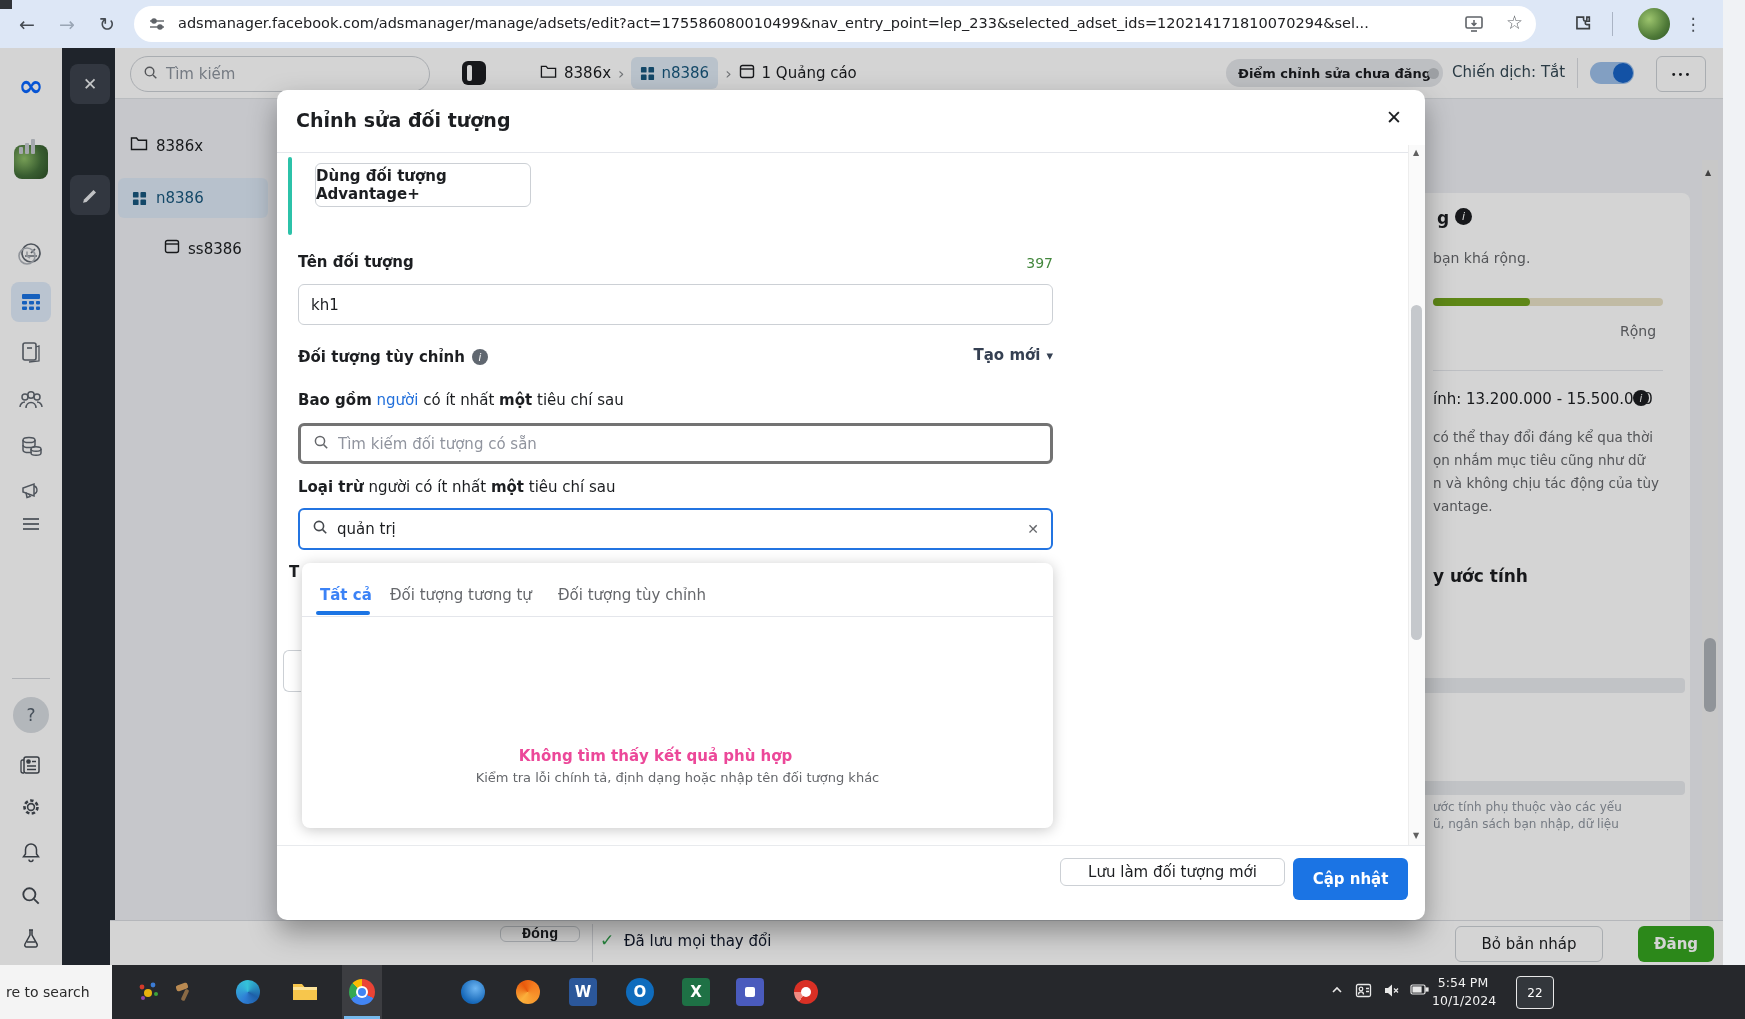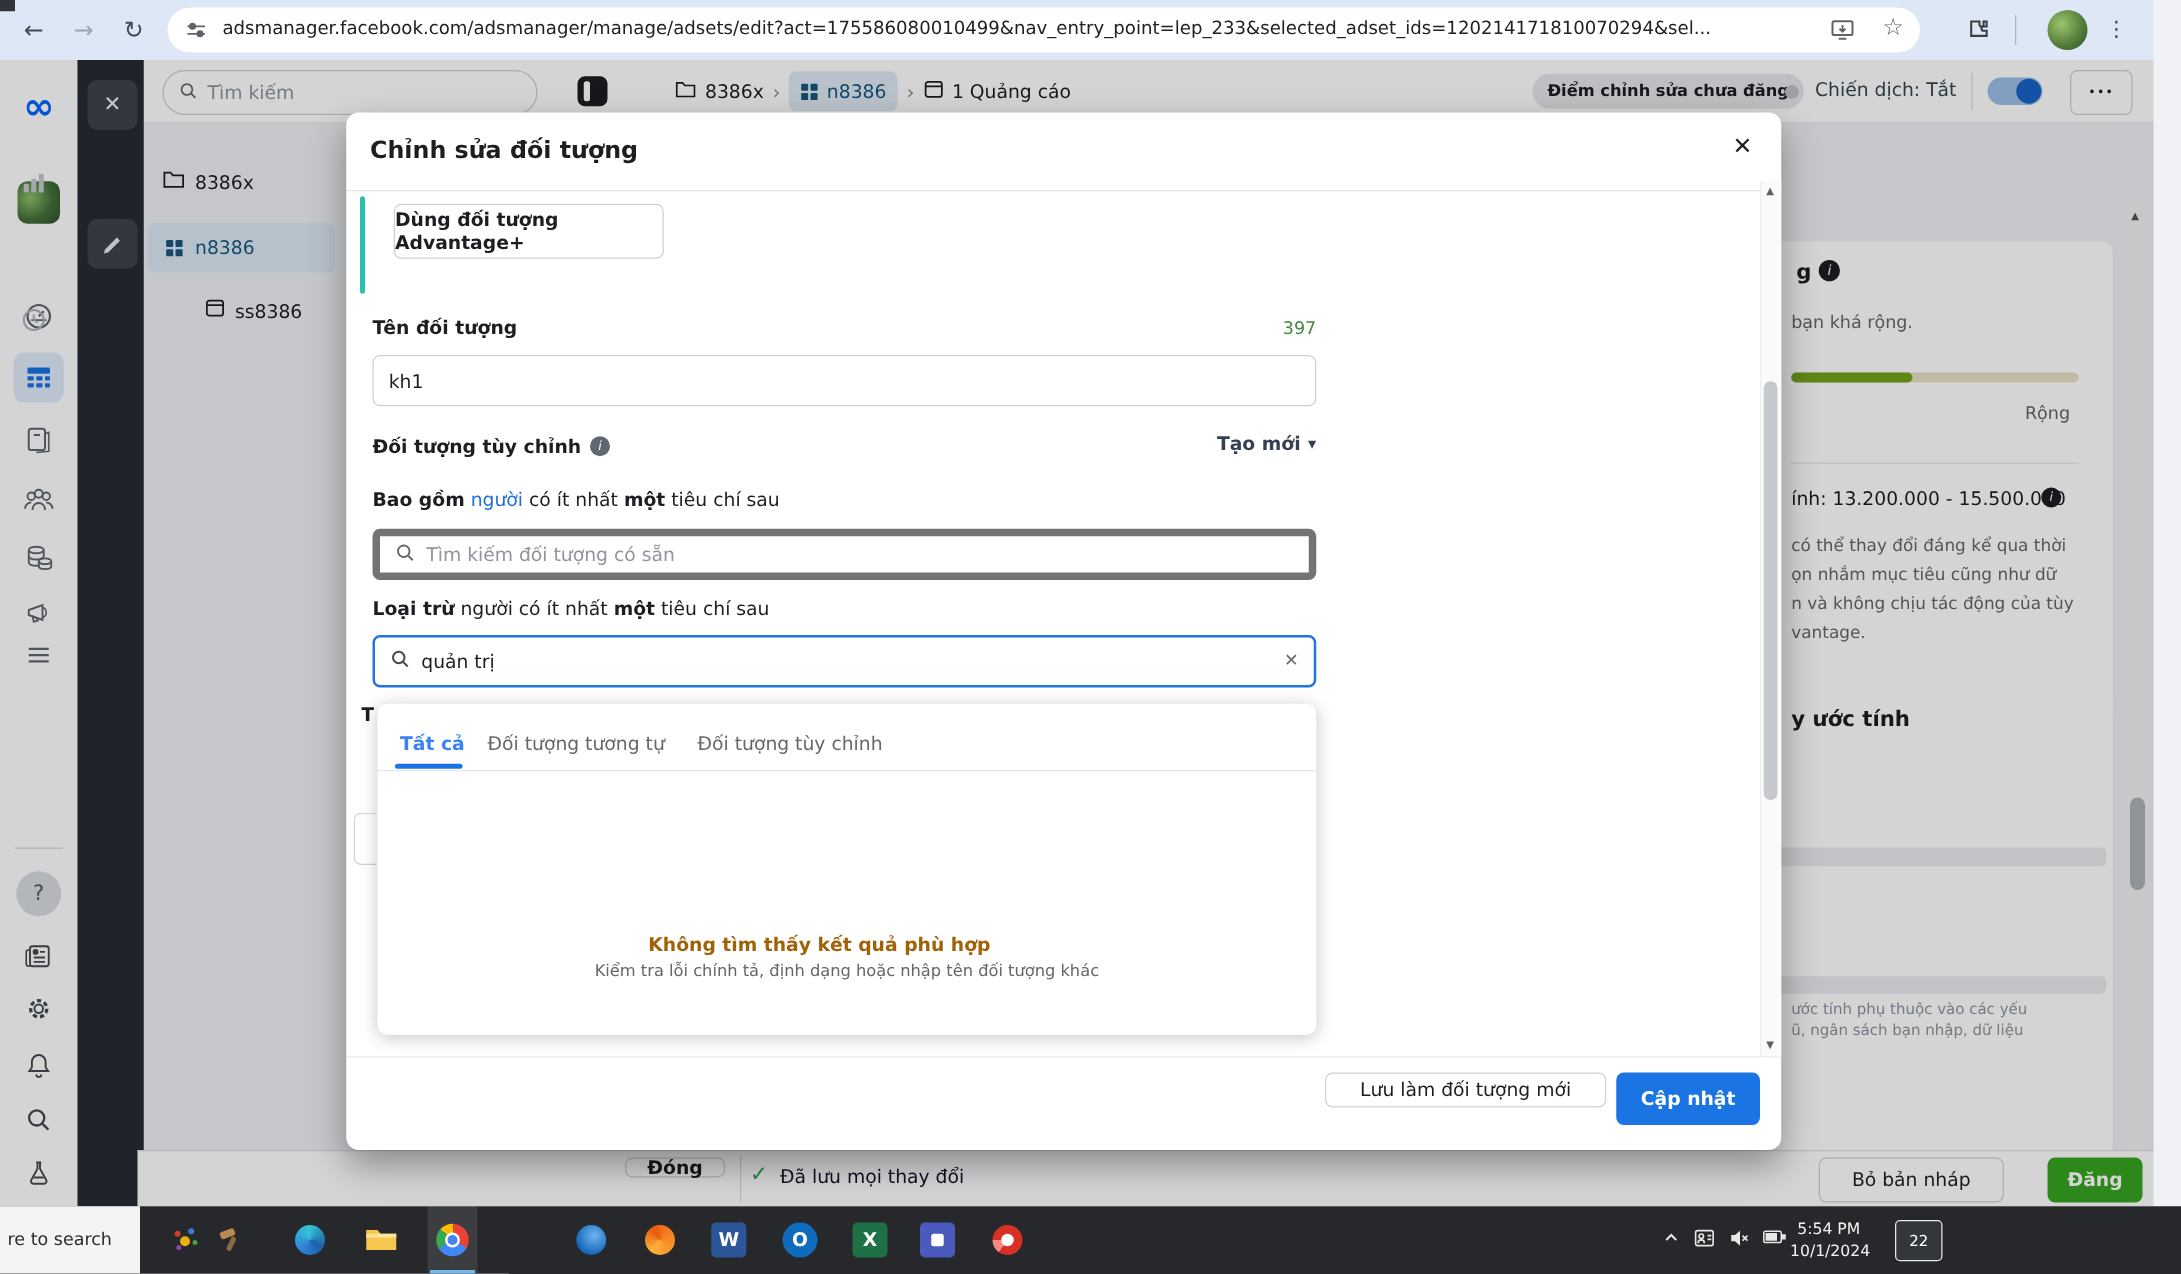--- a/index.html
+++ b/index.html
@@ -23,21 +23,21 @@
   .ricon{position:absolute;left:11px;width:40px;height:40px;display:flex;align-items:center;justify-content:center;color:#606770;}
   .bicon{position:absolute;left:7px;width:40px;height:40px;display:flex;align-items:center;justify-content:center;color:#d4d7db;}
   .card{background:#fff;border-radius:8px;}
   .graytxt{color:#65676b;}
   .btn{display:flex;align-items:center;justify-content:center;border-radius:6px;font-size:15px;box-sizing:border-box;}
   .btn.outline{border:1px solid #ccd0d5;background:#fff;color:#1c1e21;}
   
   .modal{left:277px;top:90px;width:1148px;height:830px;background:#fff;border-radius:10px;box-shadow:0 12px 28px rgba(0,0,0,.35);z-index:100;}
   .modal input{font-family:inherit;}
   .field{position:absolute;box-sizing:border-box;border:1px solid #ccd0d5;border-radius:6px;background:#fff;font-size:15px;color:#1c1e21;}
-  .searchwrap{position:absolute;box-sizing:border-box;border:6px solid #737373;border-radius:6px;background:#fff;display:flex;align-items:center;padding:0 12px;gap:9px;}
+  .searchwrap{position:absolute;box-sizing:border-box;border:3px solid #737373;border-radius:6px;background:#fff;display:flex;align-items:center;padding:0 12px;gap:9px;}
   .searchwrap input{border:none;outline:none;flex:1;font-size:15px;color:#1c1e21;background:transparent;padding:0;}
   .searchwrap input::placeholder{color:#90949e;}
   .boldline{font-size:15px;color:#1c1e21;}
   .tab{font-size:15px;color:#65676b;}
   .tab.active{color:#3b82f6;font-weight:bold;}
   .skl{background:#e9ebee;border-radius:4px;}
   
   .taskbar{left:0;top:965px;width:1745px;height:54px;background:#26282c;z-index:300;}
   .tk{position:absolute;top:13px;width:28px;height:28px;border-radius:4px;display:flex;align-items:center;justify-content:center;}
   .tray{color:#e8e8e8;font-size:13px;}
@@ -307,21 +307,21 @@
     <div class="abs skl" style="left:1405px;top:733px;width:280px;height:14px;"></div>
     <div class="abs" style="left:1433px;top:752px;font-size:12px;color:#8d949e;">ước tính phụ thuộc vào các yếu</div>
     <div class="abs" style="left:1433px;top:769px;font-size:12px;color:#8d949e;">ũ, ngân sách bạn nhập, dữ liệu</div>
 
     <div class="abs" style="left:1702px;top:112px;width:16px;height:805px;background:#f1f1f1;">
       <div class="abs" style="left:3px;top:8px;font-size:8px;color:#505050;">▲</div>
       <div class="abs" style="left:2px;top:478px;width:12px;height:74px;border-radius:6px;background:#aeb2b8;"></div>
     </div>
 
     <div class="abs" style="left:110px;top:872px;width:1613px;height:45px;background:#fff;border-top:1px solid #dadde1;"></div>
-    <div class="abs btn outline" style="left:500px;top:878px;width:80px;height:16px;font-weight:bold;">Đóng</div>
+    <div class="abs btn outline" style="left:500px;top:878px;width:80px;height:16px;font-weight:bold;font-family:Liberation Mono, monospace;">Đóng</div>
     <div class="abs" style="left:592px;top:876px;width:1px;height:38px;background:#dadde1;"></div>
     <div class="abs" style="left:600px;top:882px;font-size:17px;color:#31a24c;font-weight:bold;">✓</div>
     <div class="abs" style="left:624px;top:884px;font-size:15px;color:#0f172a;">Đã lưu mọi thay đổi</div>
     <div class="abs btn outline" style="left:1455px;top:878px;width:148px;height:36px;">Bỏ bản nháp</div>
     <div class="abs btn" style="left:1638px;top:878px;width:76px;height:36px;background:#36a420;color:#fff;font-weight:bold;">Đăng</div>
 
     <div class="dim"></div>
   </div>
 
   <div class="abs modal">
@@ -377,21 +377,21 @@
 
     <div class="abs" style="left:12px;top:473px;width:11px;height:20px;overflow:hidden;font-size:15px;font-weight:bold;color:#1c1e21;">T</div>
     <div class="abs" style="left:6px;top:560px;width:17px;height:40px;border:1px solid #ccd0d5;border-right:none;border-radius:6px 0 0 6px;"></div>
 
     <div class="abs" style="left:25px;top:473px;width:751px;height:265px;background:#fff;border-radius:8px;box-shadow:0 2px 14px rgba(0,0,0,0.22);">
       <div class="abs tab active" style="left:18px;top:23px;">Tất cả</div>
       <div class="abs tab" style="left:88px;top:23px;">Đối tượng tương tự</div>
       <div class="abs tab" style="left:256px;top:23px;">Đối tượng tùy chỉnh</div>
       <div class="abs" style="left:14px;top:48px;width:54px;height:4px;border-radius:2px;background:#1b74e4;"></div>
       <div class="abs" style="left:0;top:53px;width:751px;height:1px;background:#e4e6eb;"></div>
-      <div class="abs" style="left:0;top:184px;width:707px;text-align:center;font-size:15px;font-weight:bold;color:#a16207;">Không tìm thấy kết quả phù hợp</div>
+      <div class="abs" style="left:0;top:184px;width:707px;text-align:center;font-size:15px;font-weight:bold;color:#ec4899;">Không tìm thấy kết quả phù hợp</div>
       <div class="abs" style="left:0;top:207px;width:751px;text-align:center;font-size:13px;color:#65676b;">Kiểm tra lỗi chính tả, định dạng hoặc nhập tên đối tượng khác</div>
     </div>
 
     <div class="abs" style="left:1131px;top:55px;width:16px;height:700px;background:#fafafa;border-left:1px solid #ededed;">
       <div class="abs" style="left:4px;top:3px;font-size:8px;color:#606060;">▲</div>
       <div class="abs" style="left:2px;top:160px;width:11px;height:335px;border-radius:6px;background:#c5c8cc;"></div>
       <div class="abs" style="left:4px;top:686px;font-size:8px;color:#606060;">▼</div>
     </div>
 
     <div class="abs" style="left:0;top:755px;width:1148px;height:1px;background:#e8eaed;"></div>

